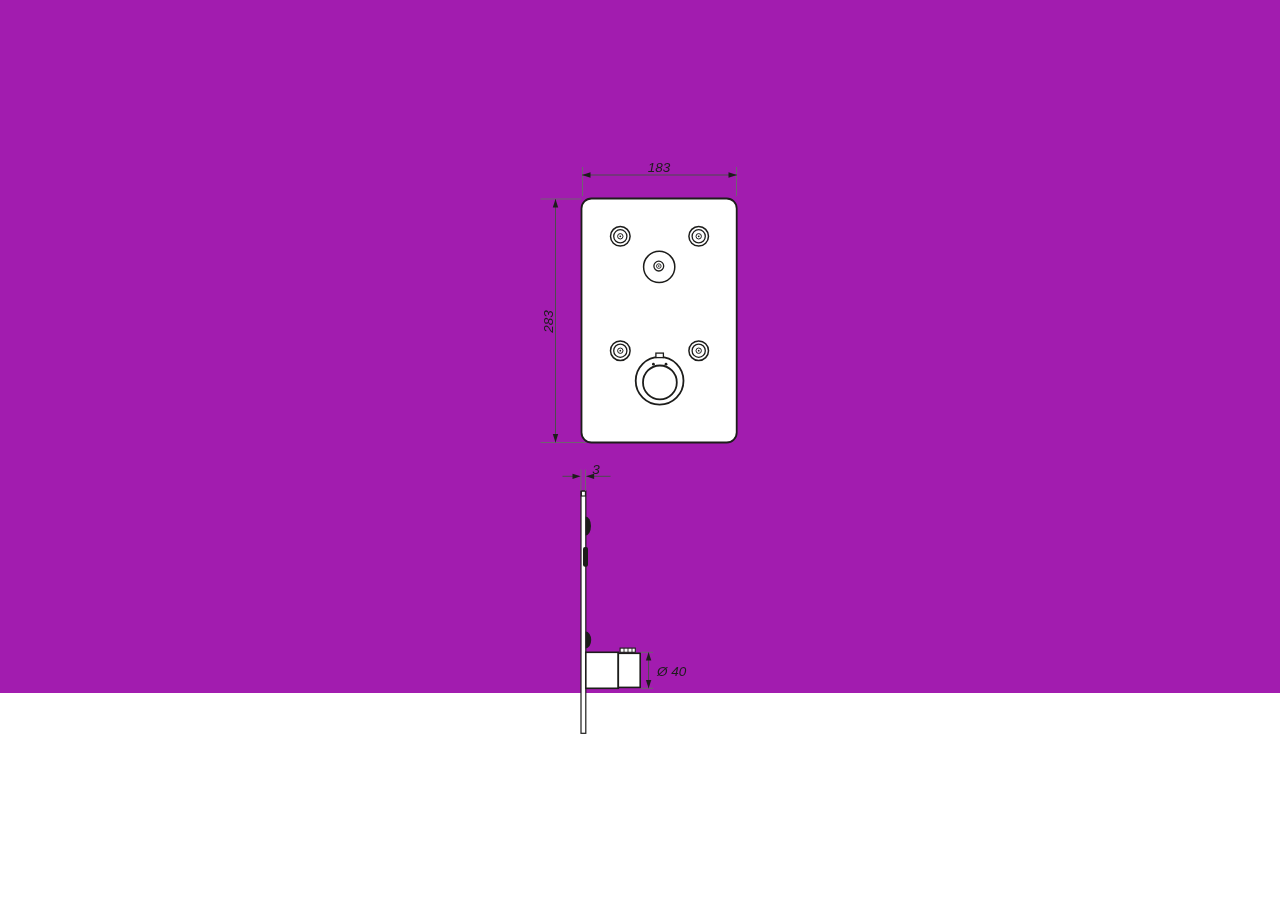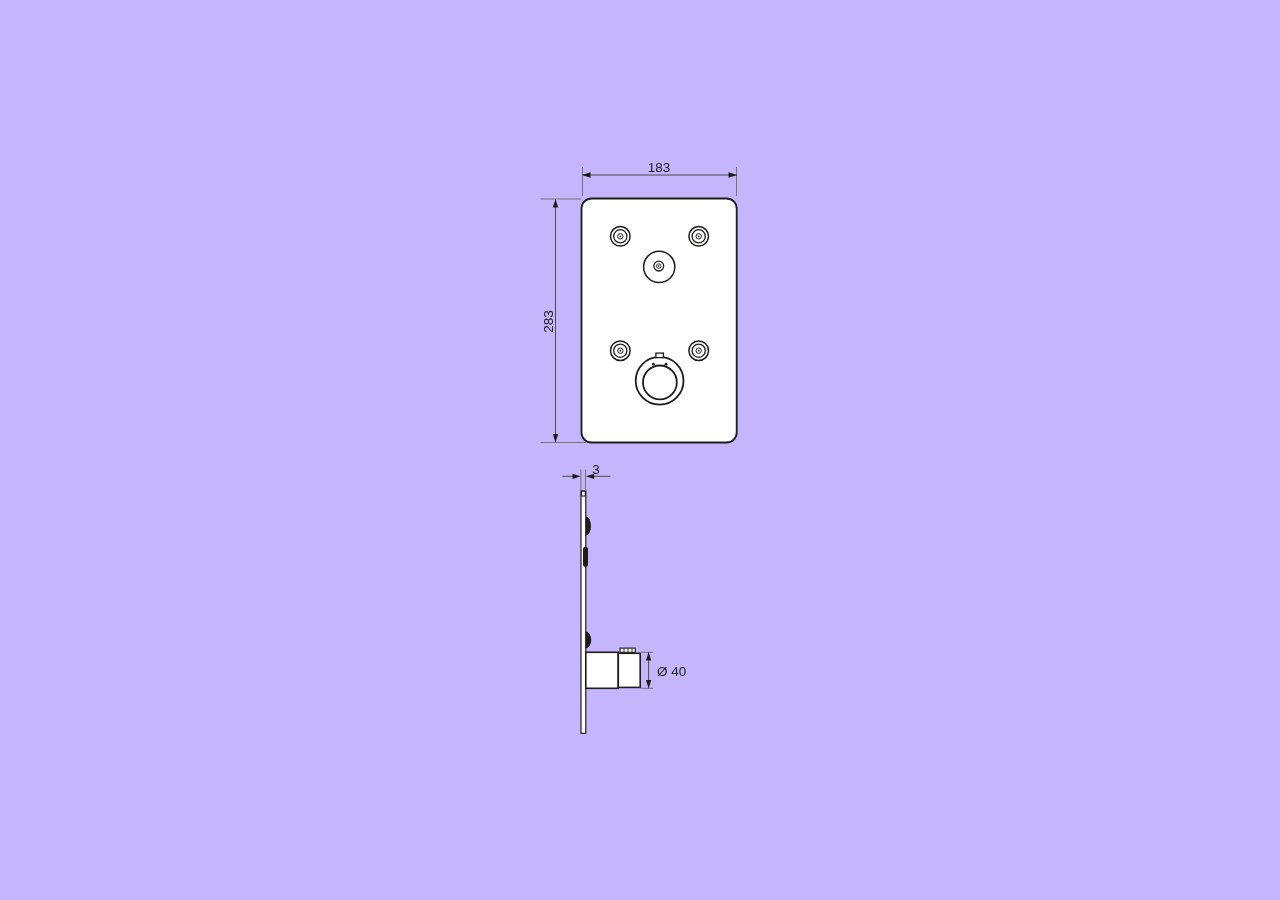--- a/index.html
+++ b/index.html
@@ -6,22 +6,23 @@
     margin: 0;
     padding: 0;
     width: 1280px;
     height: 900px;
     background: #ffffff;
     overflow: hidden;
   }
   .canvas {
     position: relative;
     width: 1280px;
-    height: 900px;
-    background: #c4b5fd;
+    height: 693px;
+    background: #a21caf;
+    font-style: italic;
   }
   svg {
     position: absolute;
     left: 0;
     top: 0;
   }
   .part {
     stroke: #1d1d1b;
     fill: #ffffff;
   }

